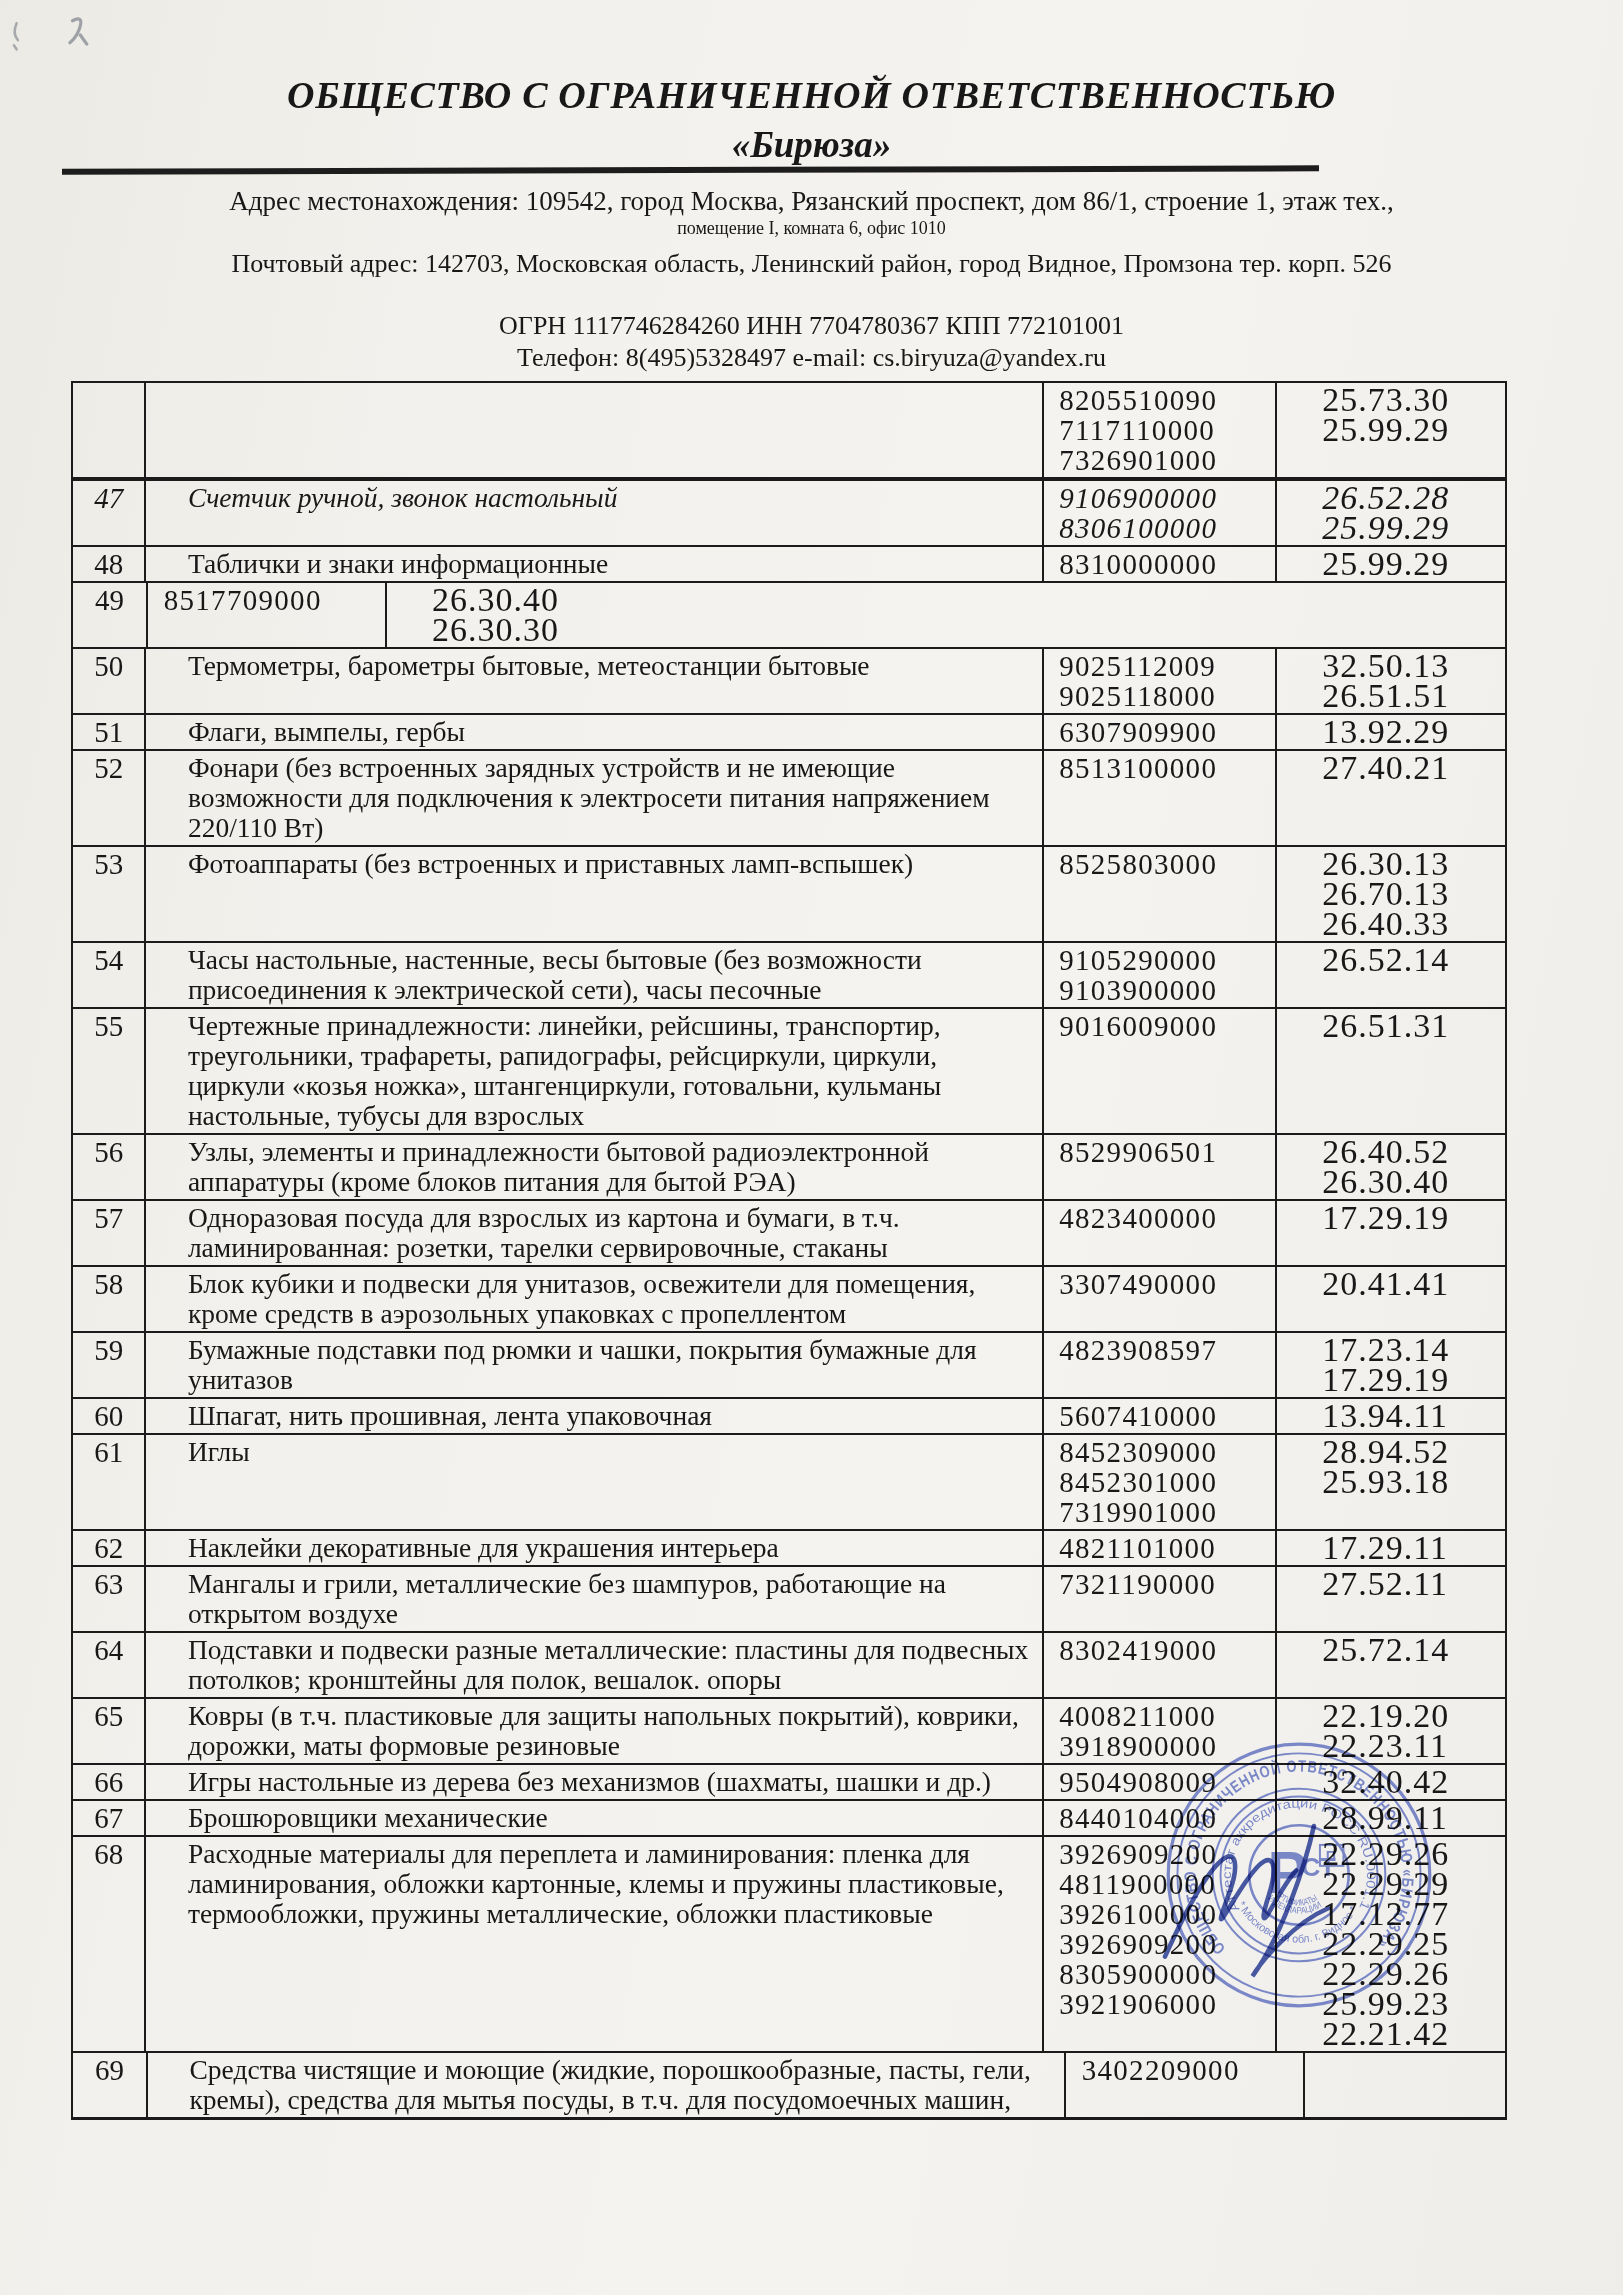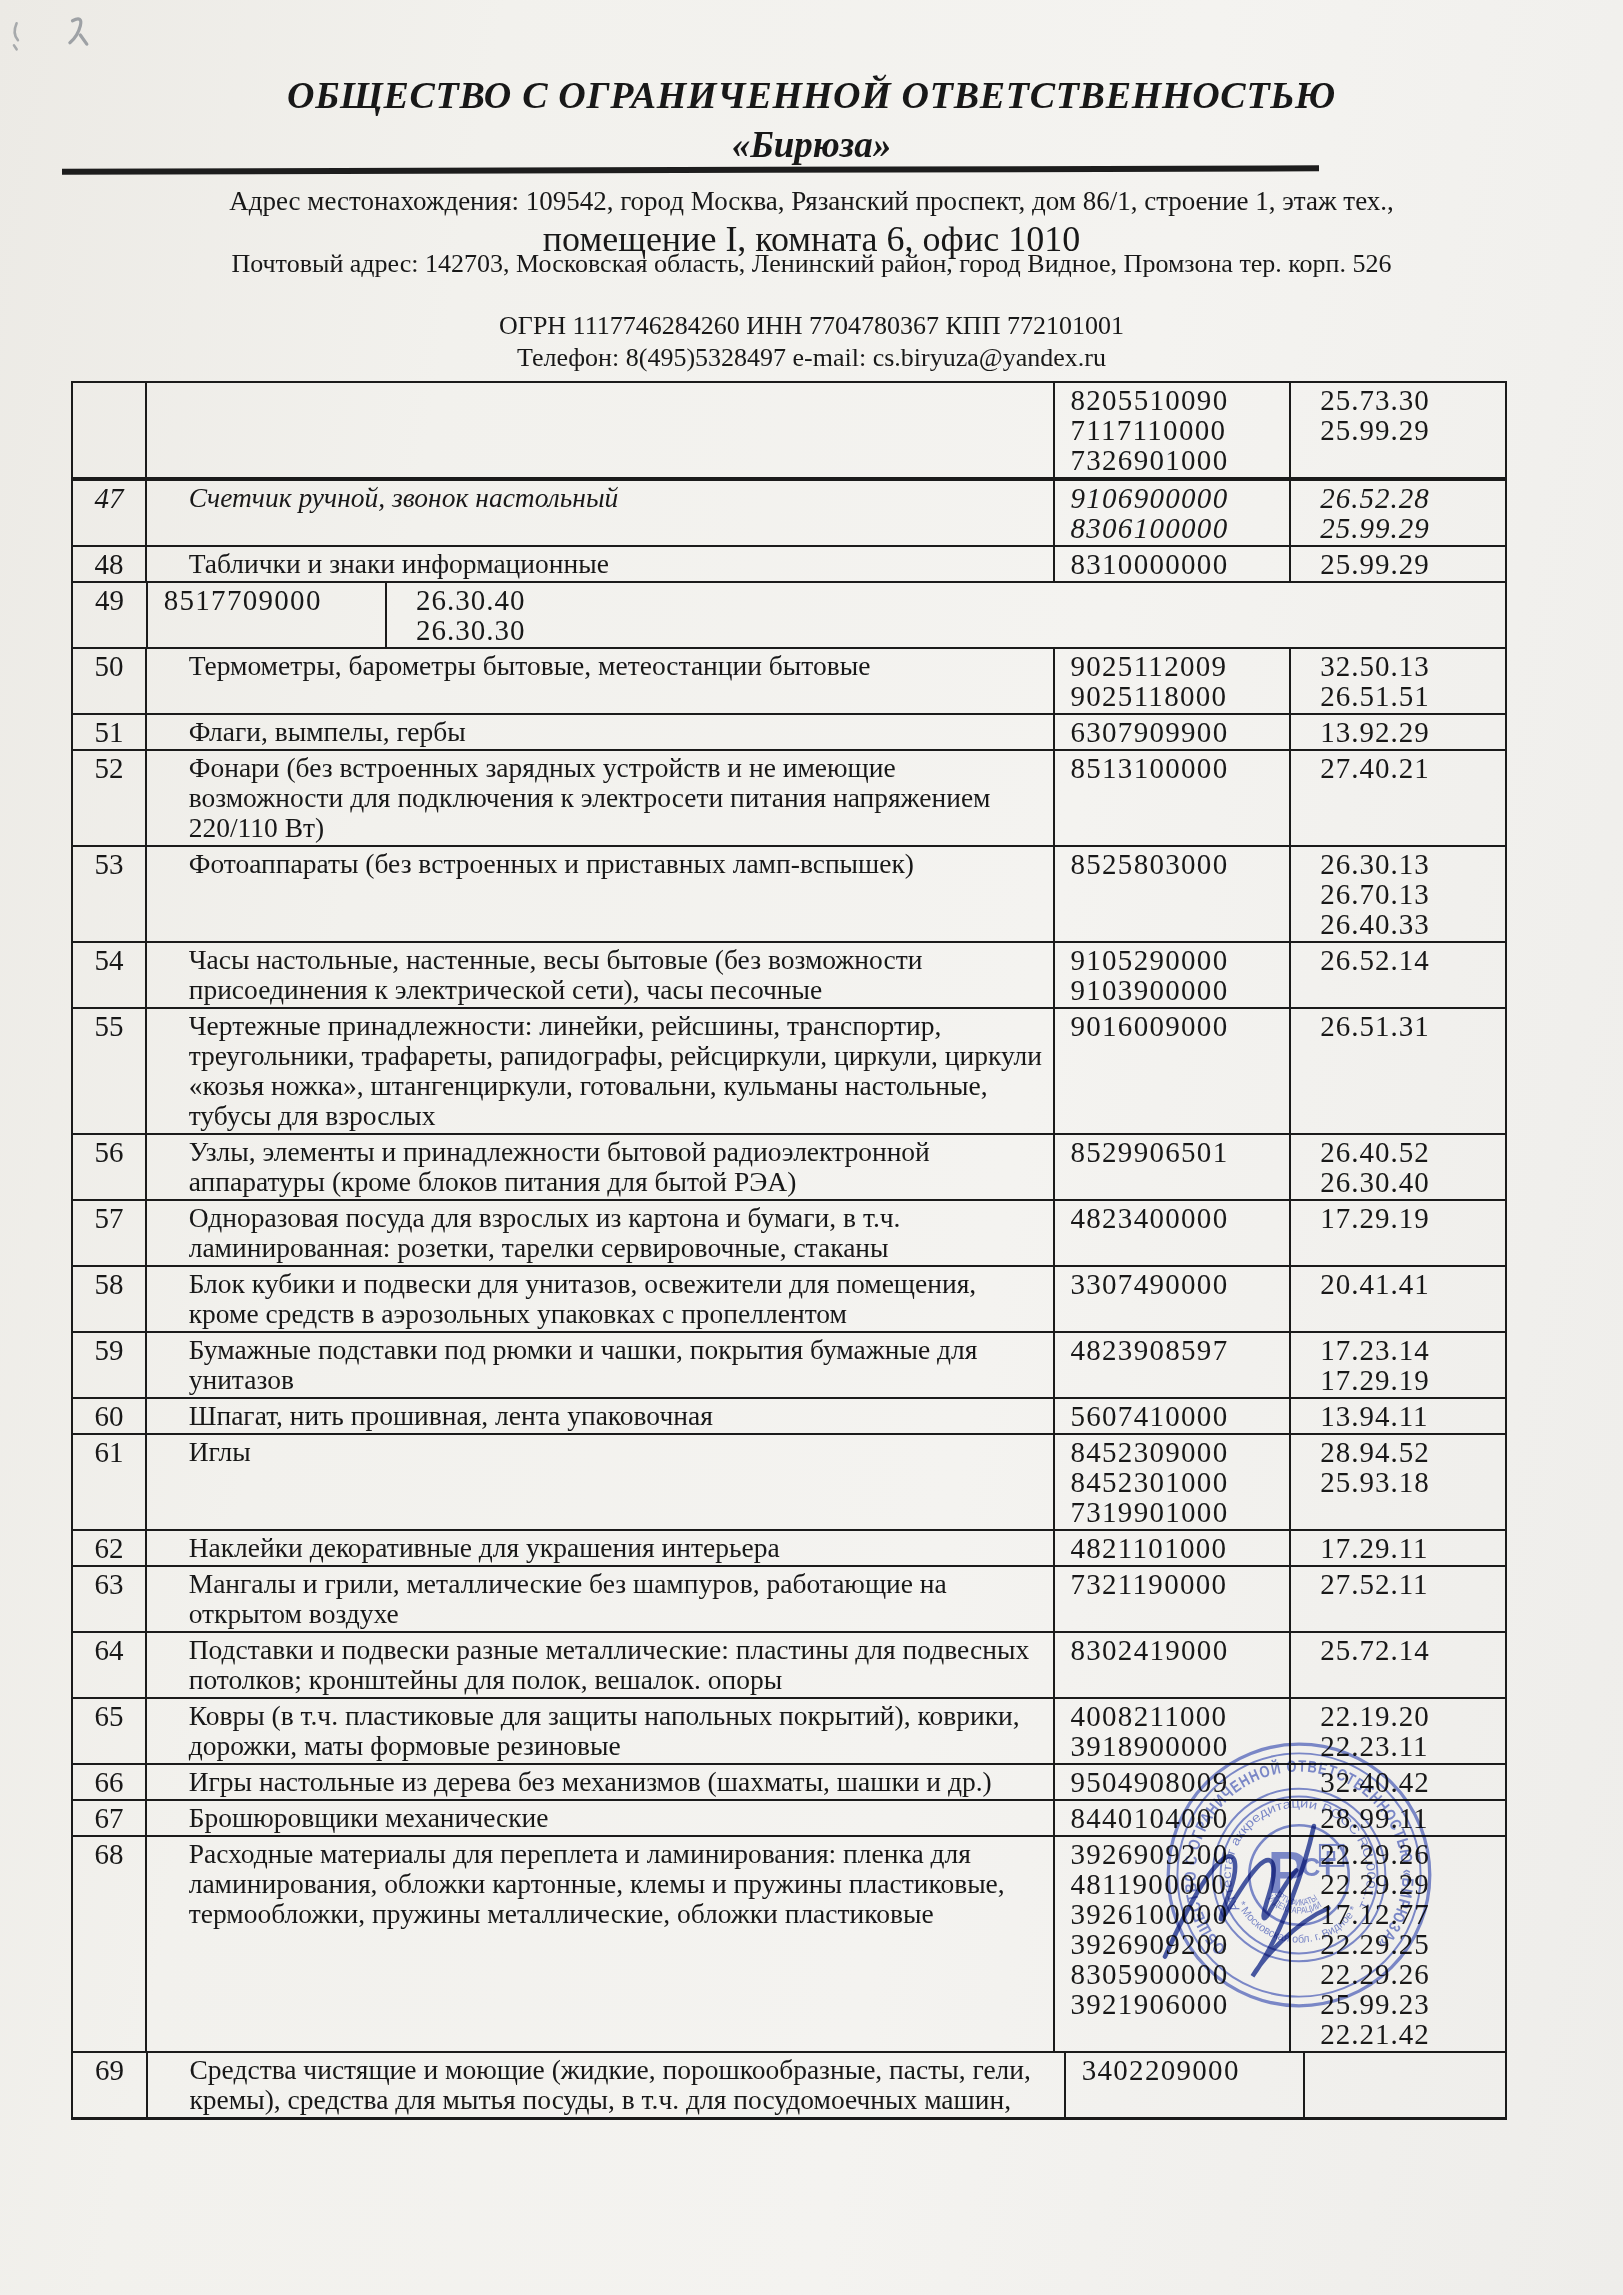--- a/index.html
+++ b/index.html
@@ -12,39 +12,39 @@
     color:#181818;
     overflow:hidden;
   }
   
   .hline { position:absolute; left:0; right:0; text-align:center; white-space:nowrap; }
   .org-type  { top:73px; font-size:38px; font-weight:bold; font-style:italic; letter-spacing:0.7px; }
   .org-name  { top:123px; font-size:37px; font-weight:bold; font-style:italic; }
   .divider   { position:absolute; top:167px; left:62px; width:1257px; height:5.9px;
                background:#1d1d1d; transform:rotate(-0.15deg); }
   .addr1 { top:186px; font-size:27px; }
-  .addr2 { top:218px; font-size:36px; }
+  .addr2 { top:218px; font-size:18px; }
   .addr3 { top:249px; font-size:26px; }
   .reg   { top:311px; font-size:26px; }
   .cont  { top:343px; font-size:26px; }
   
   .ptable {
     position:absolute; left:71px; top:381px; width:1436px;
     border:2px solid #1b1b1b; border-bottom-width:3.3px;
     box-sizing:border-box;
     background:transparent;
   }
   .trow { display:flex; align-items:stretch; }
   .trow + .trow { border-top:2px solid #1b1b1b; }
   .trow.thick-top { border-top-width:4.6px;font-style:italic; }
   .cell { box-sizing:border-box; font-size:27.5px; line-height:30px; padding:2px 6.5px 2px 10.5px; }
   .c-num  { width:75px; border-right:2px solid #1b1b1b; text-align:center; padding-left:2.6px; padding-right:2.6px; font-size:29px; }
   .c-desc { width:887px; border-right:2px solid #1b1b1b;margin-left:31px; }
   .c-codes{ width:239px;  border-right:2px solid #1b1b1b; font-size:29px; letter-spacing:1.3px; padding-left:15.7px; }
-  .c-okpd { width:216px; font-size:29px; letter-spacing:1px; padding-left:29px; }
+  .c-okpd { width:216px; font-size:34px; letter-spacing:1px; padding-left:29px;margin-left:16px; }
   .code-line { line-height:30px; }
   
   .stamp-wrap { position:absolute; left:1129px; top:1705px; width:340px; height:340px;
                 mix-blend-mode:multiply; opacity:.88; }
   .sig-wrap   { position:absolute; left:1132px; top:1792px; width:275px; height:209px;
                 mix-blend-mode:multiply; }
   .pencil     { position:absolute; left:6.5px; top:9.2px; width:118px; height:52px; opacity:.7; }
 </style>
 </head>
 <body>

